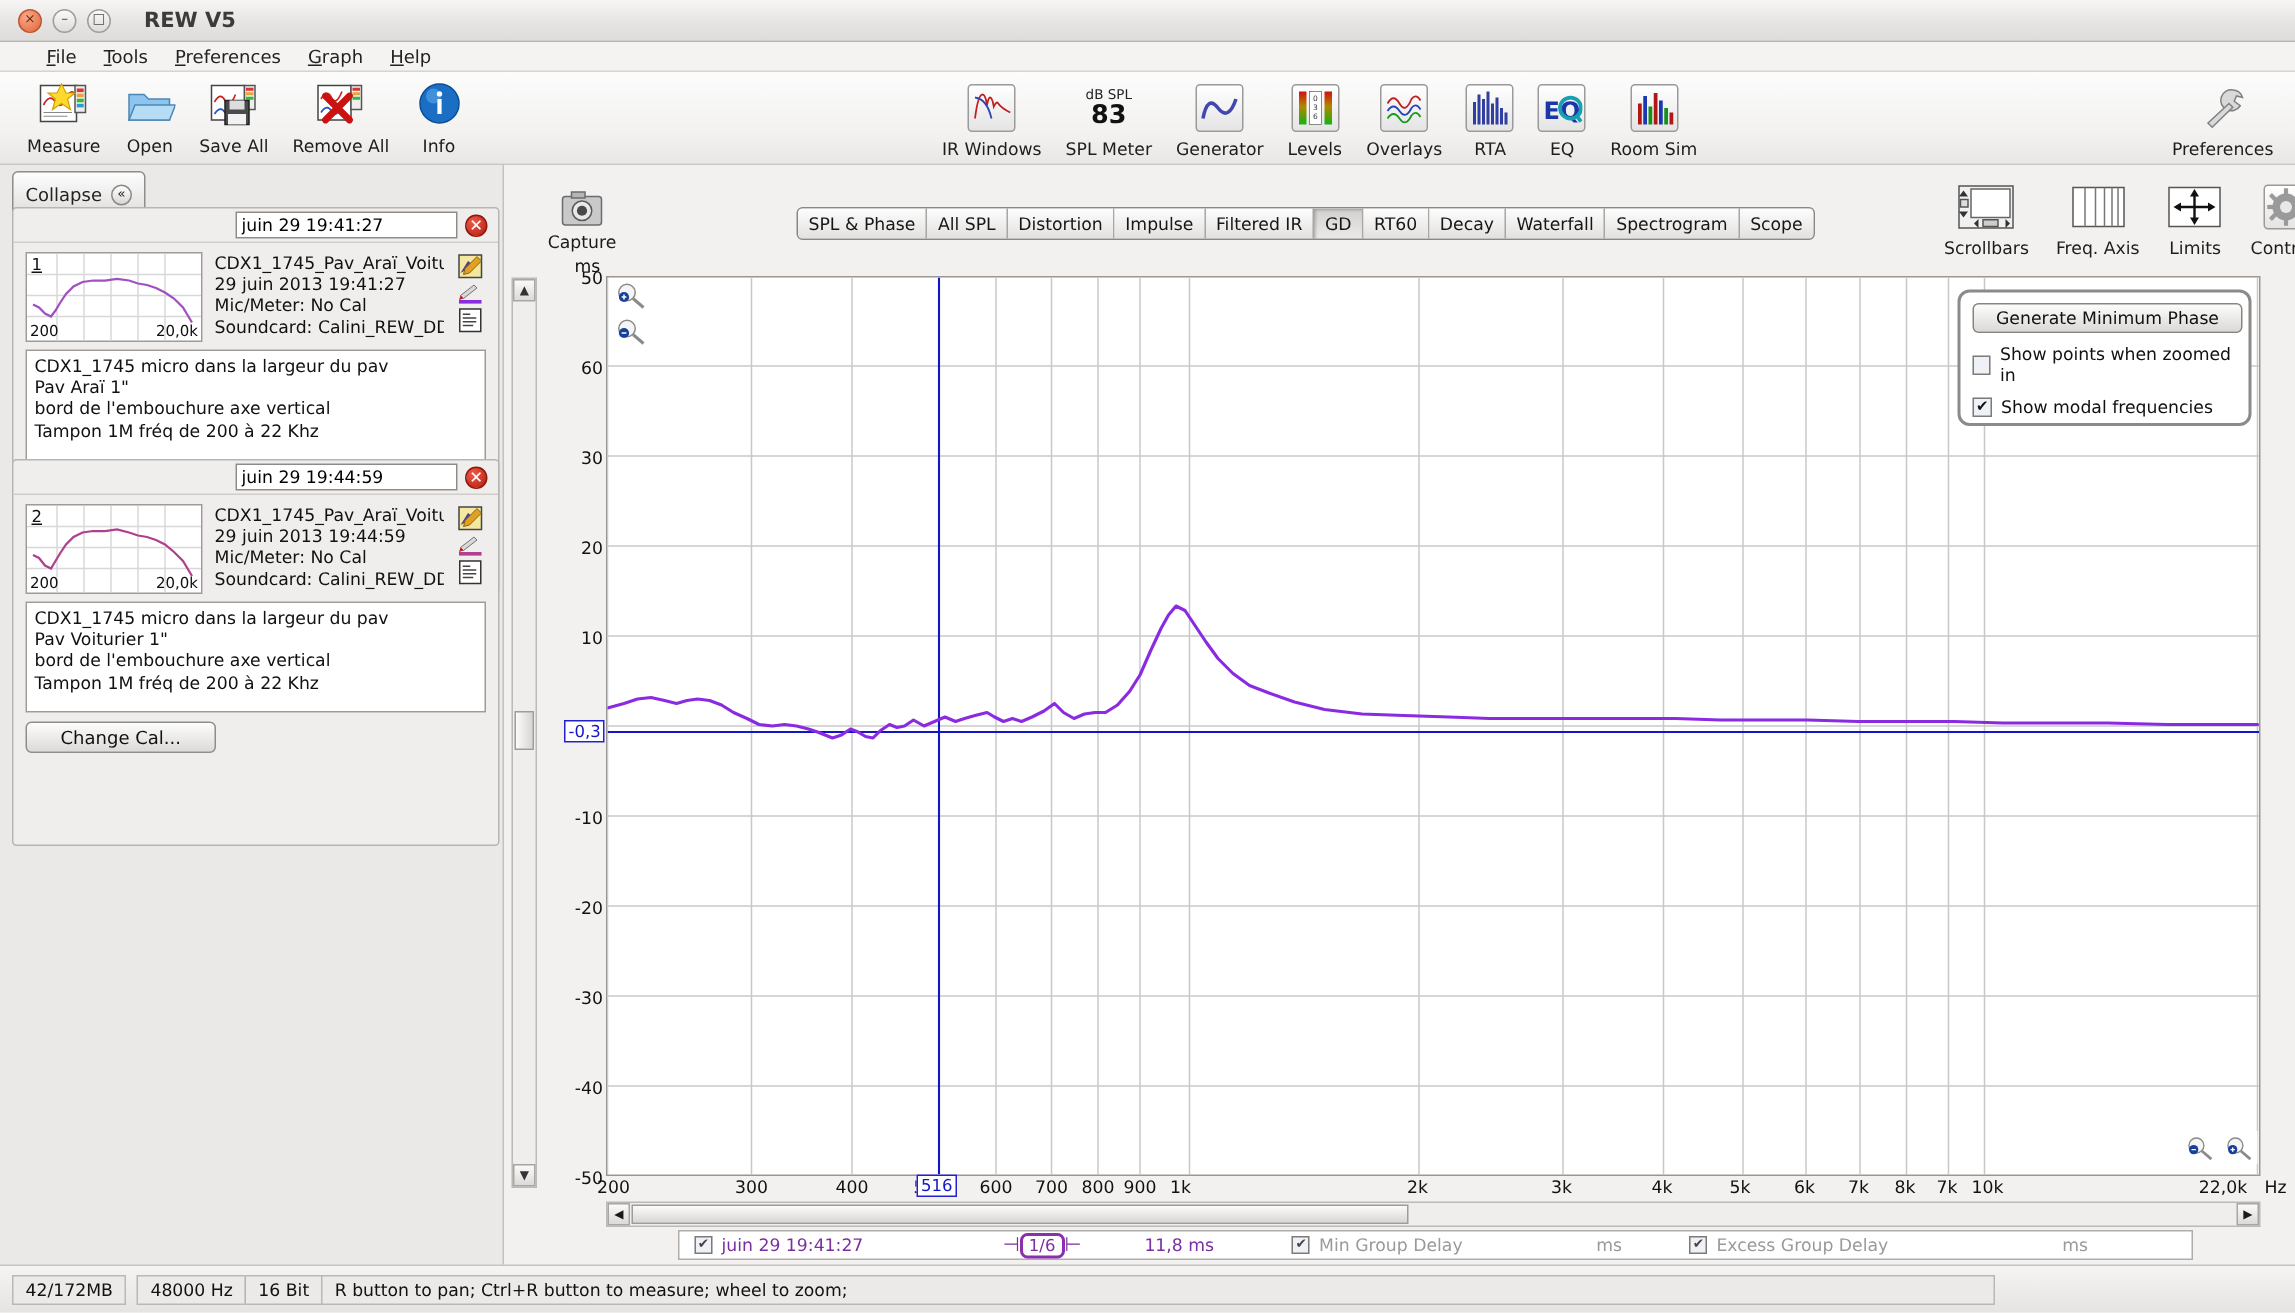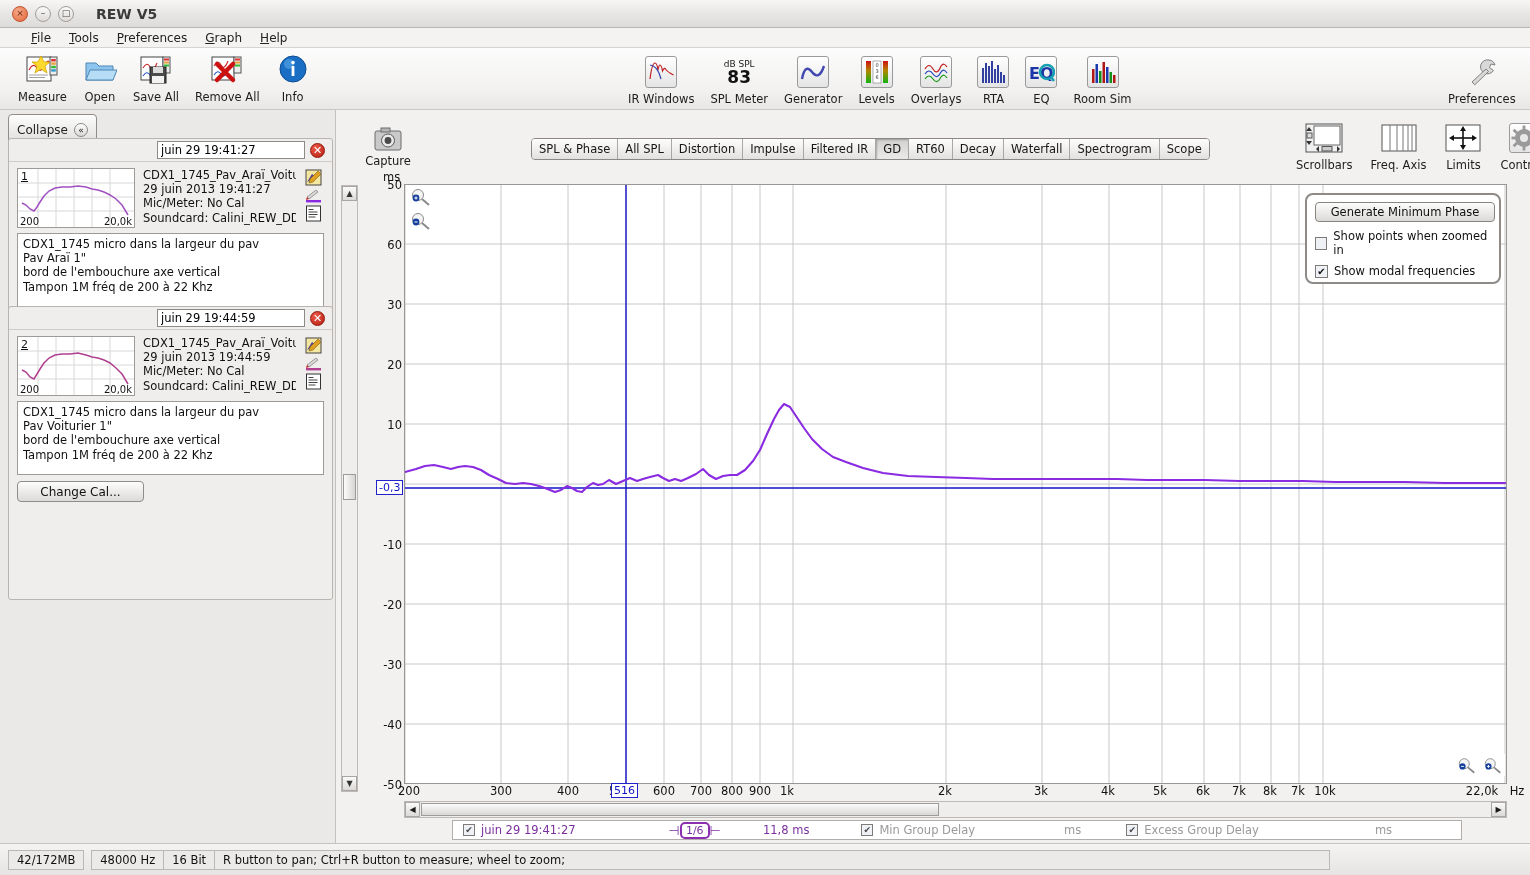--- a/index.html
+++ b/index.html
@@ -537,21 +537,21 @@
         <div class="notes">
           <div>CDX1_1745 micro dans la largeur du pav</div>
           <div>Pav Araï 1"</div>
           <div>bord de l'embouchure axe vertical</div>
           <div>Tampon 1M fréq de 200 à 22 Khz</div>
         </div>
         <div class="changecal">Change Cal...</div>
       </div>
     </div>
 
-    <div class="measpanel" style="top:196px; height:294px;">
+    <div class="measpanel" style="top:196px; height:258px;">
       <div class="meas-tabstrip">
         <div class="meas-tab">
           <input value="juin 29 19:44:59" style="">
           <div class="closedot">✕</div>
         </div>
       </div>
       <div class="meas-body">
         <div class="meas-row">
           <div class="thumb">
             <span class="tnum">2</span>

